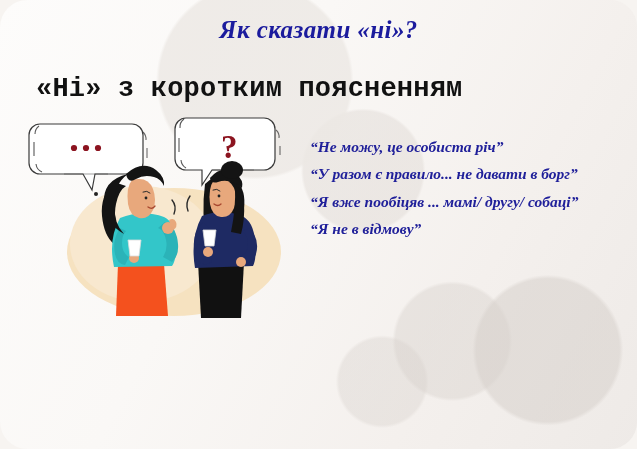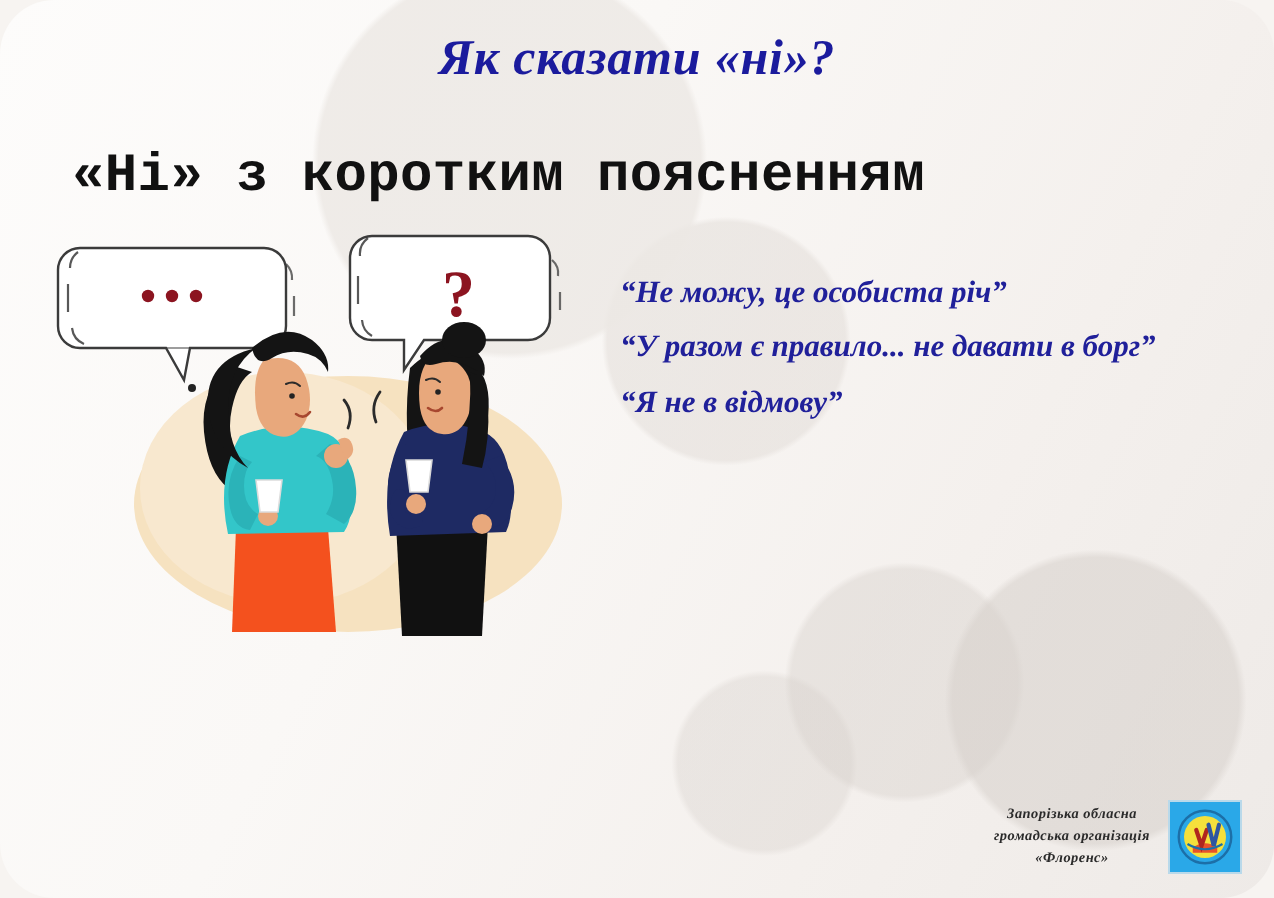--- a/index.html
+++ b/index.html
@@ -180,35 +180,19 @@
       </g>
 
       <path d="M150 88 q5 6 2 14" fill="none" stroke="#2b2b2b" stroke-width="1.4" stroke-linecap="round"></path>
       <path d="M168 84 q-5 7 -2 15" fill="none" stroke="#2b2b2b" stroke-width="1.4" stroke-linecap="round"></path>
     </svg>
   </div>
 
   <div id="quotes">
     <div class="q">“Не можу, це особиста річ”</div>
     <div class="q">“У разом є правило... не давати в борг”</div>
+    <div class="q">“Я вже пообіцяв ... мамі/ другу/ собаці”</div>
     <div class="q">“Я не в відмову”</div>
   </div>
 
 
-  <div id="footer">
-    <div id="org-text">
-      <div>Запорізька обласна</div>
-      <div>громадська організація</div>
-      <div>«Флоренс»</div>
-    </div>
-    <div id="org-logo">
-      <svg viewBox="0 0 40 40" xmlns="http://www.w3.org/2000/svg">
-        <circle cx="20" cy="20" r="15" fill="none" stroke="#1c6fa8" stroke-width="1.4"></circle>
-        <circle cx="20" cy="20" r="12" fill="#f5e03c"></circle>
-        <path d="M13 26 q7 -5 14 0 l0 3 h-14 z" fill="#e8532a"></path>
-        <path d="M15 16 l3 9 l3 -9" fill="none" stroke="#b0261e" stroke-width="2.4" stroke-linecap="round"></path>
-        <path d="M22 13 l3 12 l3 -12" fill="none" stroke="#2e55a0" stroke-width="2.4" stroke-linecap="round"></path>
-        <path d="M10 24 q10 6 20 0" fill="none" stroke="#1c6fa8" stroke-width="1.2"></path>
-      </svg>
-    </div>
-  </div>
 
 </div>
 
 </body></html>

